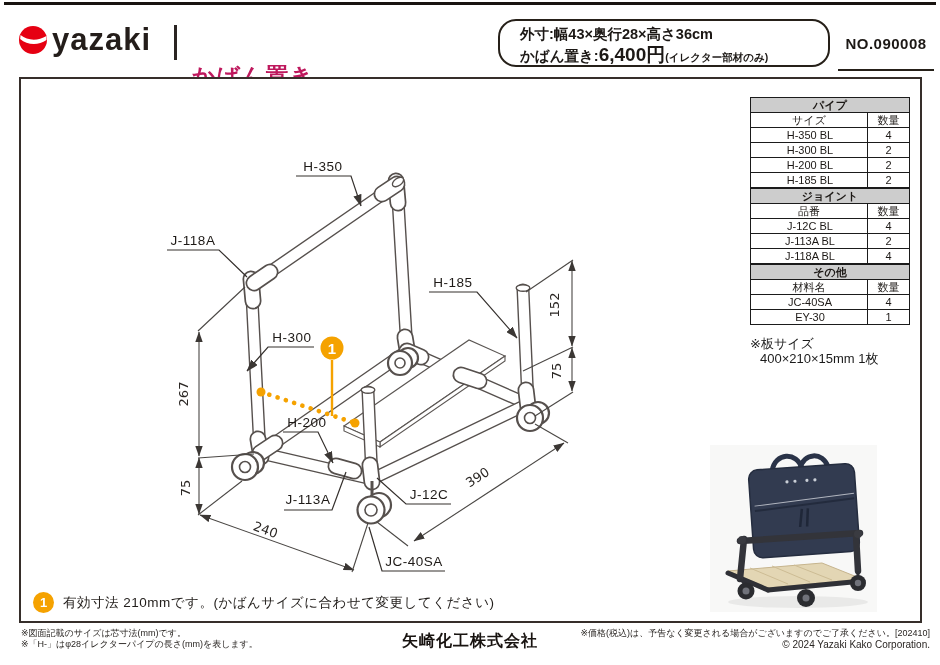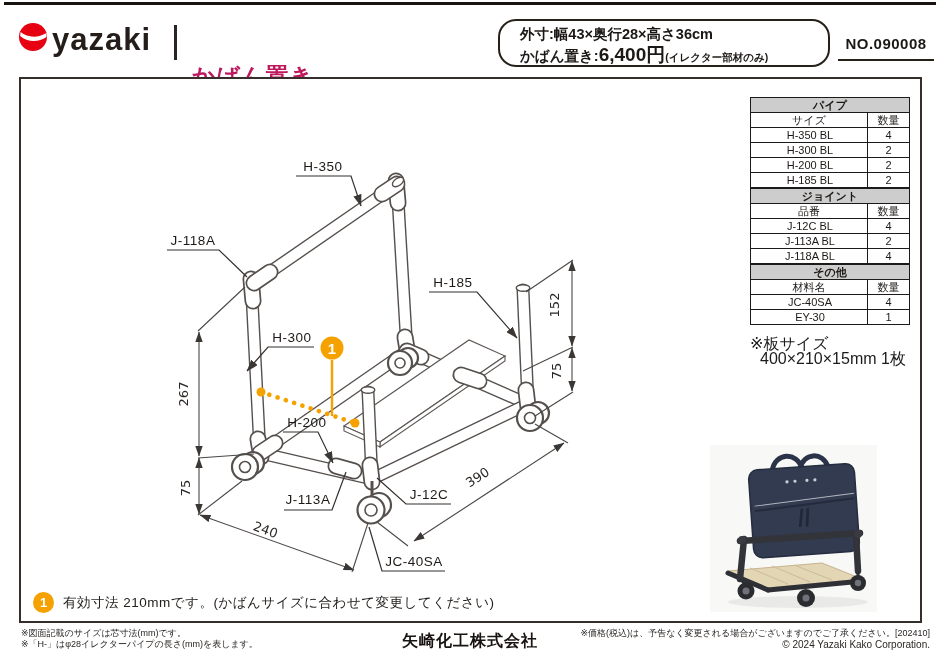--- a/index.html
+++ b/index.html
@@ -2,45 +2,45 @@
 <html><head>
 <meta charset="utf-8">
 <style>
   * { box-sizing: border-box; margin: 0; padding: 0; }
   html,body { width:940px; height:665px; background:#fff; font-family:"Liberation Sans","DejaVu Sans",sans-serif; }
   .page { position:relative; width:940px; height:665px; background:#fff; overflow:hidden; color:#1c1815; }
 
   .topline { position:absolute; left:4px; right:4px; top:2px; height:2.5px; background:#181310; }
 
   
-  .logo-wrap { position:absolute; left:18px; top:22px; display:flex; }
+  .logo-wrap { position:absolute; left:18px; top:22px; display:flex; align-items:center; }
   .logo-mark { width:30px; height:30px; }
   .logo-text { font-size:31px; font-weight:800; letter-spacing:1px; color:#241d1a; margin-left:4px; }
   .hdr-divider { position:absolute; left:174px; top:25px; width:3px; height:35px; background:#2a2422; }
   .page-title { position:absolute; left:192px; top:29px; font-size:23px; font-weight:800; color:#be185d; letter-spacing:1px;margin-top:32px; }
   .spec-box { position:absolute; left:498px; top:19px; width:332px; height:48px; border:2.5px solid #262019; border-radius:18px; padding:4px 0 0 20px; }
   .spec-l1 { font-size:14.5px; font-weight:700; line-height:19px; }
   .spec-l2 { font-size:14.5px; font-weight:700; line-height:22px; white-space:nowrap; }
   .spec-cost-value { font-size:19px; font-weight:800; }
   .spec-cost-note { font-size:10.5px; font-weight:700; }
-  .doc-no { position:absolute; left:838px; top:35px; width:96px; text-align:center; font-size:15px; font-weight:600; letter-spacing:0.5px; border-bottom:2px solid #262019; padding-bottom:7px; }
+  .doc-no { position:absolute; left:838px; top:35px; width:96px; text-align:center; font-size:15px; font-weight:600; letter-spacing:0.5px; border-bottom:2px solid #262019; padding-bottom:17px; }
 
   
   .board { position:absolute; left:19px; top:77px; width:903px; height:546px; border:2px solid #362e2a; background:#fff; }
   .diagram-svg { position:absolute; left:0; top:0; width:903px; height:546px; }
 
   
   .parts { position:absolute; left:729px; top:18px; width:160px; }
   .parts table { width:100%; border-collapse:collapse; }
   .parts th,.parts td { border:1.5px solid #1b1b1b; font-size:11px; line-height:12px; padding:1px 3px; height:13.5px; }
   .parts .sec-title th { background:#cdcdcd; text-align:center; font-weight:700; height:14px; }
   .parts .col-hdr th { background:#fff; font-weight:400; text-align:center; }
   .parts td.qty { width:42px; text-align:center; }
   .parts td.name { text-align:center; padding-left:5px; }
-  .board-note { margin-top:11px; font-size:16px; line-height:15px; color:#1b1b1b; }
+  .board-note { margin-top:11px; font-size:13px; line-height:15px; color:#1b1b1b; }
   .board-note .bn2 { padding-left:10px; }
 
   
   .photo { position:absolute; left:689px; top:366px; width:167px; height:167px; }
 
   
   .note-row { position:absolute; left:12px; top:513px; display:flex; align-items:center; gap:9px; }
   .badge { width:21px; height:21px; border-radius:50%; background:#F5A200; color:#fff; font-size:13px; font-weight:800; display:flex; align-items:center; justify-content:center; }
   .note-text { font-size:13.5px; color:#211d1a; letter-spacing:0.5px; }
 

